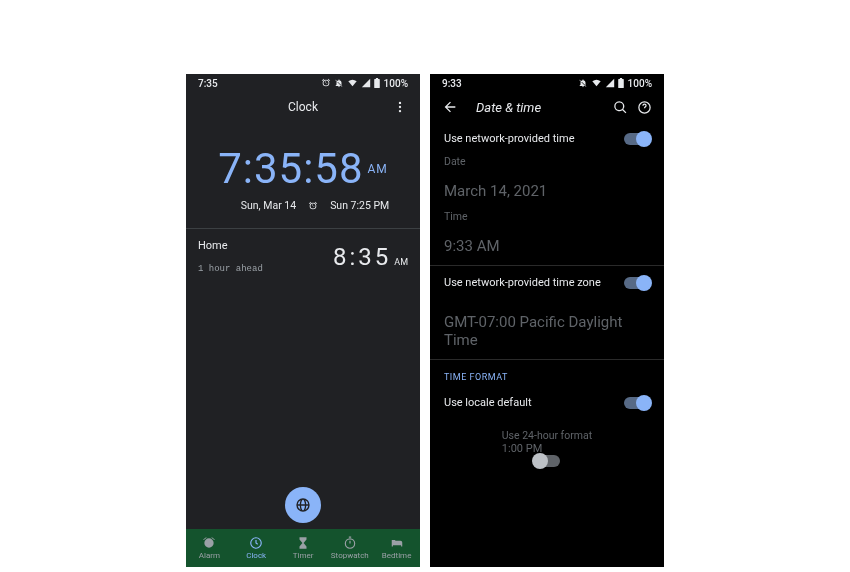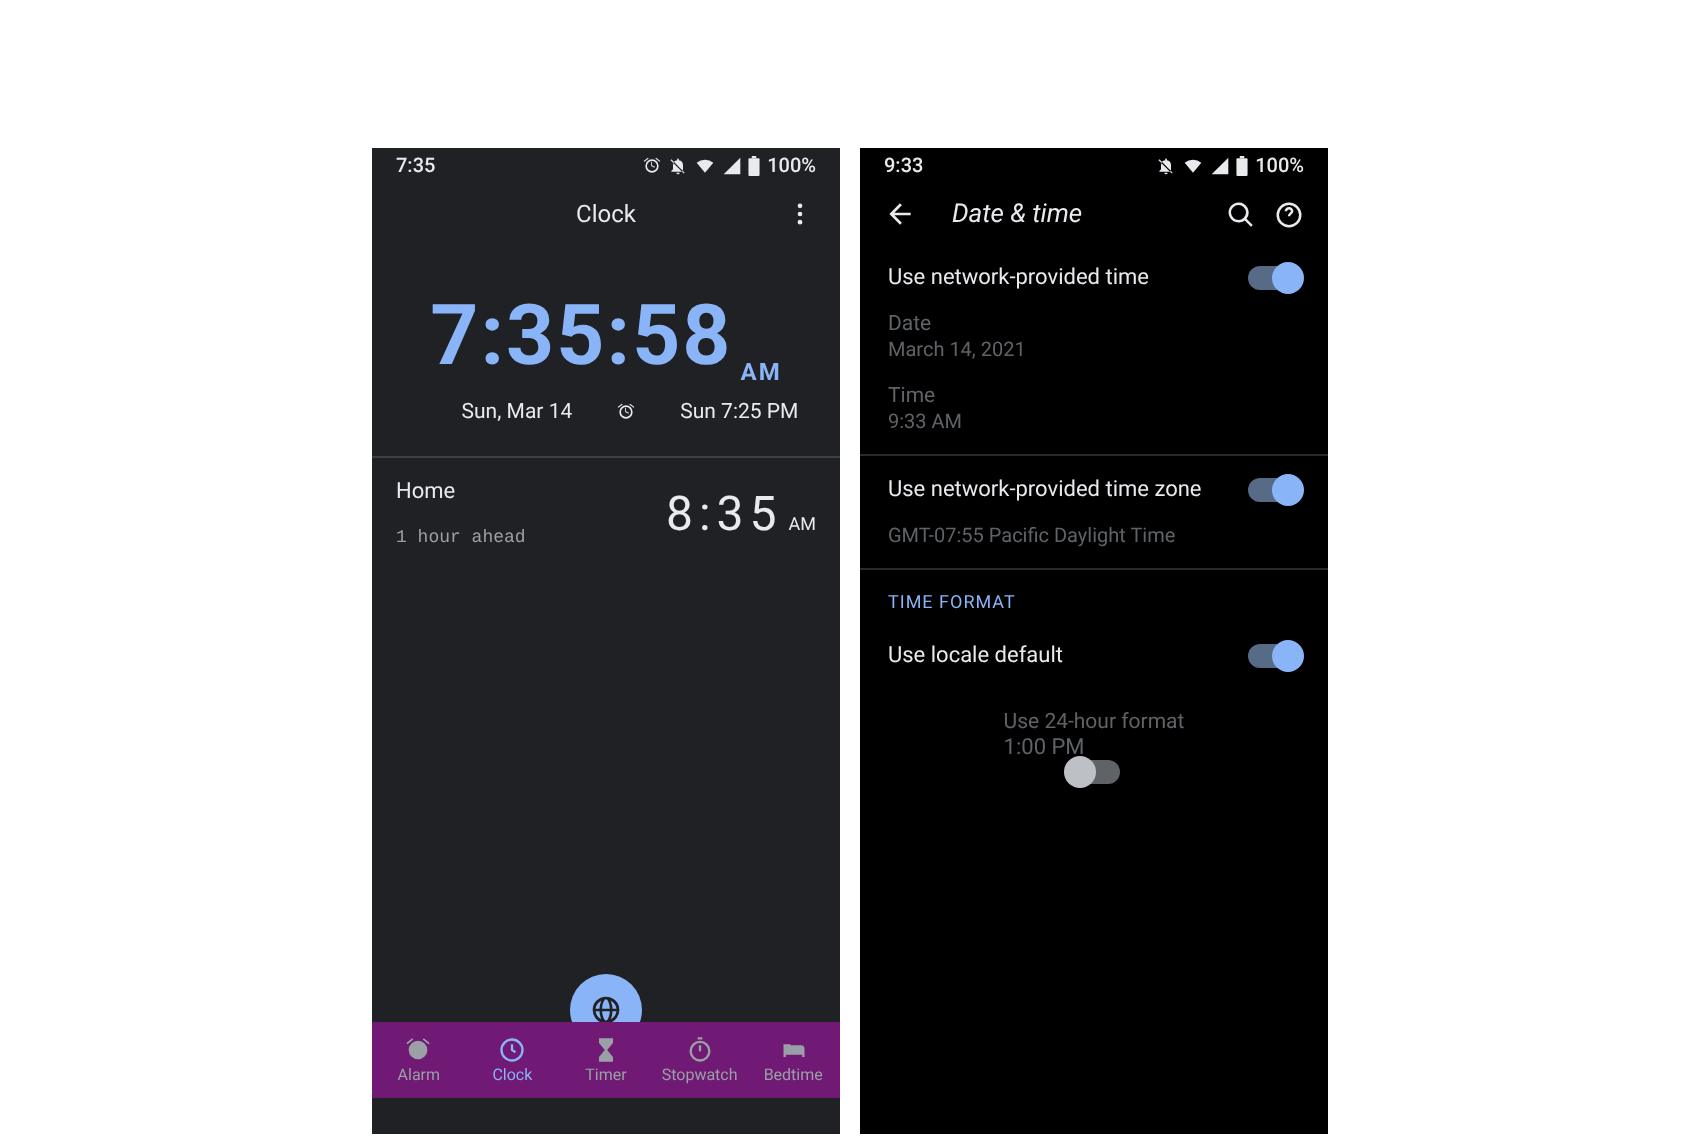--- a/index.html
+++ b/index.html
@@ -47,28 +47,28 @@
   .appbar .title-center { flex: 1; text-align: center; font-weight: 400; }
   .appbar .title-left { flex: 1; padding-left: 14px; font-weight: 400; font-size: 13px; font-style: italic; }
   .icon-btn { width: 24px; height: 24px; display: flex; align-items: center; justify-content: center; cursor: pointer; }
   .spacer-24 { width: 24px; }
 
   
   .clock-main { text-align: center; padding-top: 22px; }
   .big-time {
     color: #8ab4f8;
     font-size: 42px;
-    font-weight: 700;
+    font-weight: 400;
     letter-spacing: 1px;
     display: flex;
-    align-items: flex-end;
+    align-items: center;
     justify-content: center;
   }
   .big-time .ampm { font-size: 12px; margin-left: 4px; color: #8ab4f8; }
-  .date-row { margin-top: 6px; font-size: 10.5px; color: #e8eaed; display: flex; justify-content: center; align-items: center; gap:22px;padding-left:24px;}
+  .date-row { margin-top: 6px; font-size: 10.5px; color: #e8eaed; display: flex; justify-content: center; align-items: center; gap:12px;padding-left:24px;}
 
   .hr { border: none; border-top: 1px solid #3c4043; margin: 16px 0 0 0; }
 
   .home-row {
     display: flex; justify-content: space-between; align-items: center;
     padding: 10px 12px 8px 12px;
   }
   .home-left .home-label { font-size: 11px; color: #e8eaed; }
   .home-left .home-sub { font-size: 9px; color: #9aa0a6; margin-top:12px;font-family:Liberation Mono, monospace;}
   .home-time { font-size: 24px; letter-spacing: 3px; }
@@ -81,23 +81,23 @@
     transform: translateX(-50%);
     width: 36px; height: 36px;
     border-radius: 50%;
     background: #8ab4f8;
     display: flex; align-items: center; justify-content: center;
     cursor: pointer;
   }
 
   .bottom-nav {
     position: absolute;
-    bottom: 18px; left: 0; right: 0;
+    bottom: 0; left: 0; right: 0;
     height: 38px;
-    background: #701a75;
+    background: #14532d;
     display: flex;
     justify-content: flex-end;
   }
   .nav-item {
     flex: 1;
     display: flex; flex-direction: column;
     align-items: center; justify-content: center;
     gap: 1px; cursor: pointer;
     color: #9aa0a6;
   }
@@ -107,21 +107,21 @@
   
   .setting-row {
     display: flex;
     align-items: center;
     justify-content: space-between;
     padding: 10px 14px;
   }
   .setting-label { font-size: 11px; color: #e8eaed; }
   .setting-sub { padding: 0 14px 10px 14px; }
   .setting-sub .sub-title { font-size: 10.5px; color: #5f6368; }
-  .setting-sub .sub-value { font-size: 10px; color: #5f6368; margin-top: 2px; }
+  .setting-sub .sub-value { font-size: 15px; color: #5f6368; margin-top: 14px; }
   .section-hr { border: none; border-top: 1px solid #2a2a2a; }
   .section-header { font-size: 9px; color: #8ab4f8; letter-spacing: 0.5px; padding: 12px 14px 4px; }
 
   .toggle {
     width: 26px; height: 12px; border-radius: 6px;
     position: relative;
     background: #576a86;
   }
   .toggle .knob {
     position: absolute; top: -2px; right: -2px;
@@ -300,21 +300,21 @@
 
   <hr class="section-hr">
 
   <div class="setting-row">
     <span class="setting-label">Use network-provided time zone</span>
     <div class="toggle">
         <div class="knob"></div>
       </div>
   </div>
   <div class="setting-sub">
-    <div class="sub-value">GMT-07:55 Pacific Daylight Time</div>
+    <div class="sub-value">GMT-07:00 Pacific Daylight Time</div>
   </div>
 
   <hr class="section-hr">
 
   <div class="section-header">TIME FORMAT</div>
 
   <div class="setting-row">
     <span class="setting-label">Use locale default</span>
     <div class="toggle">
         <div class="knob"></div>

